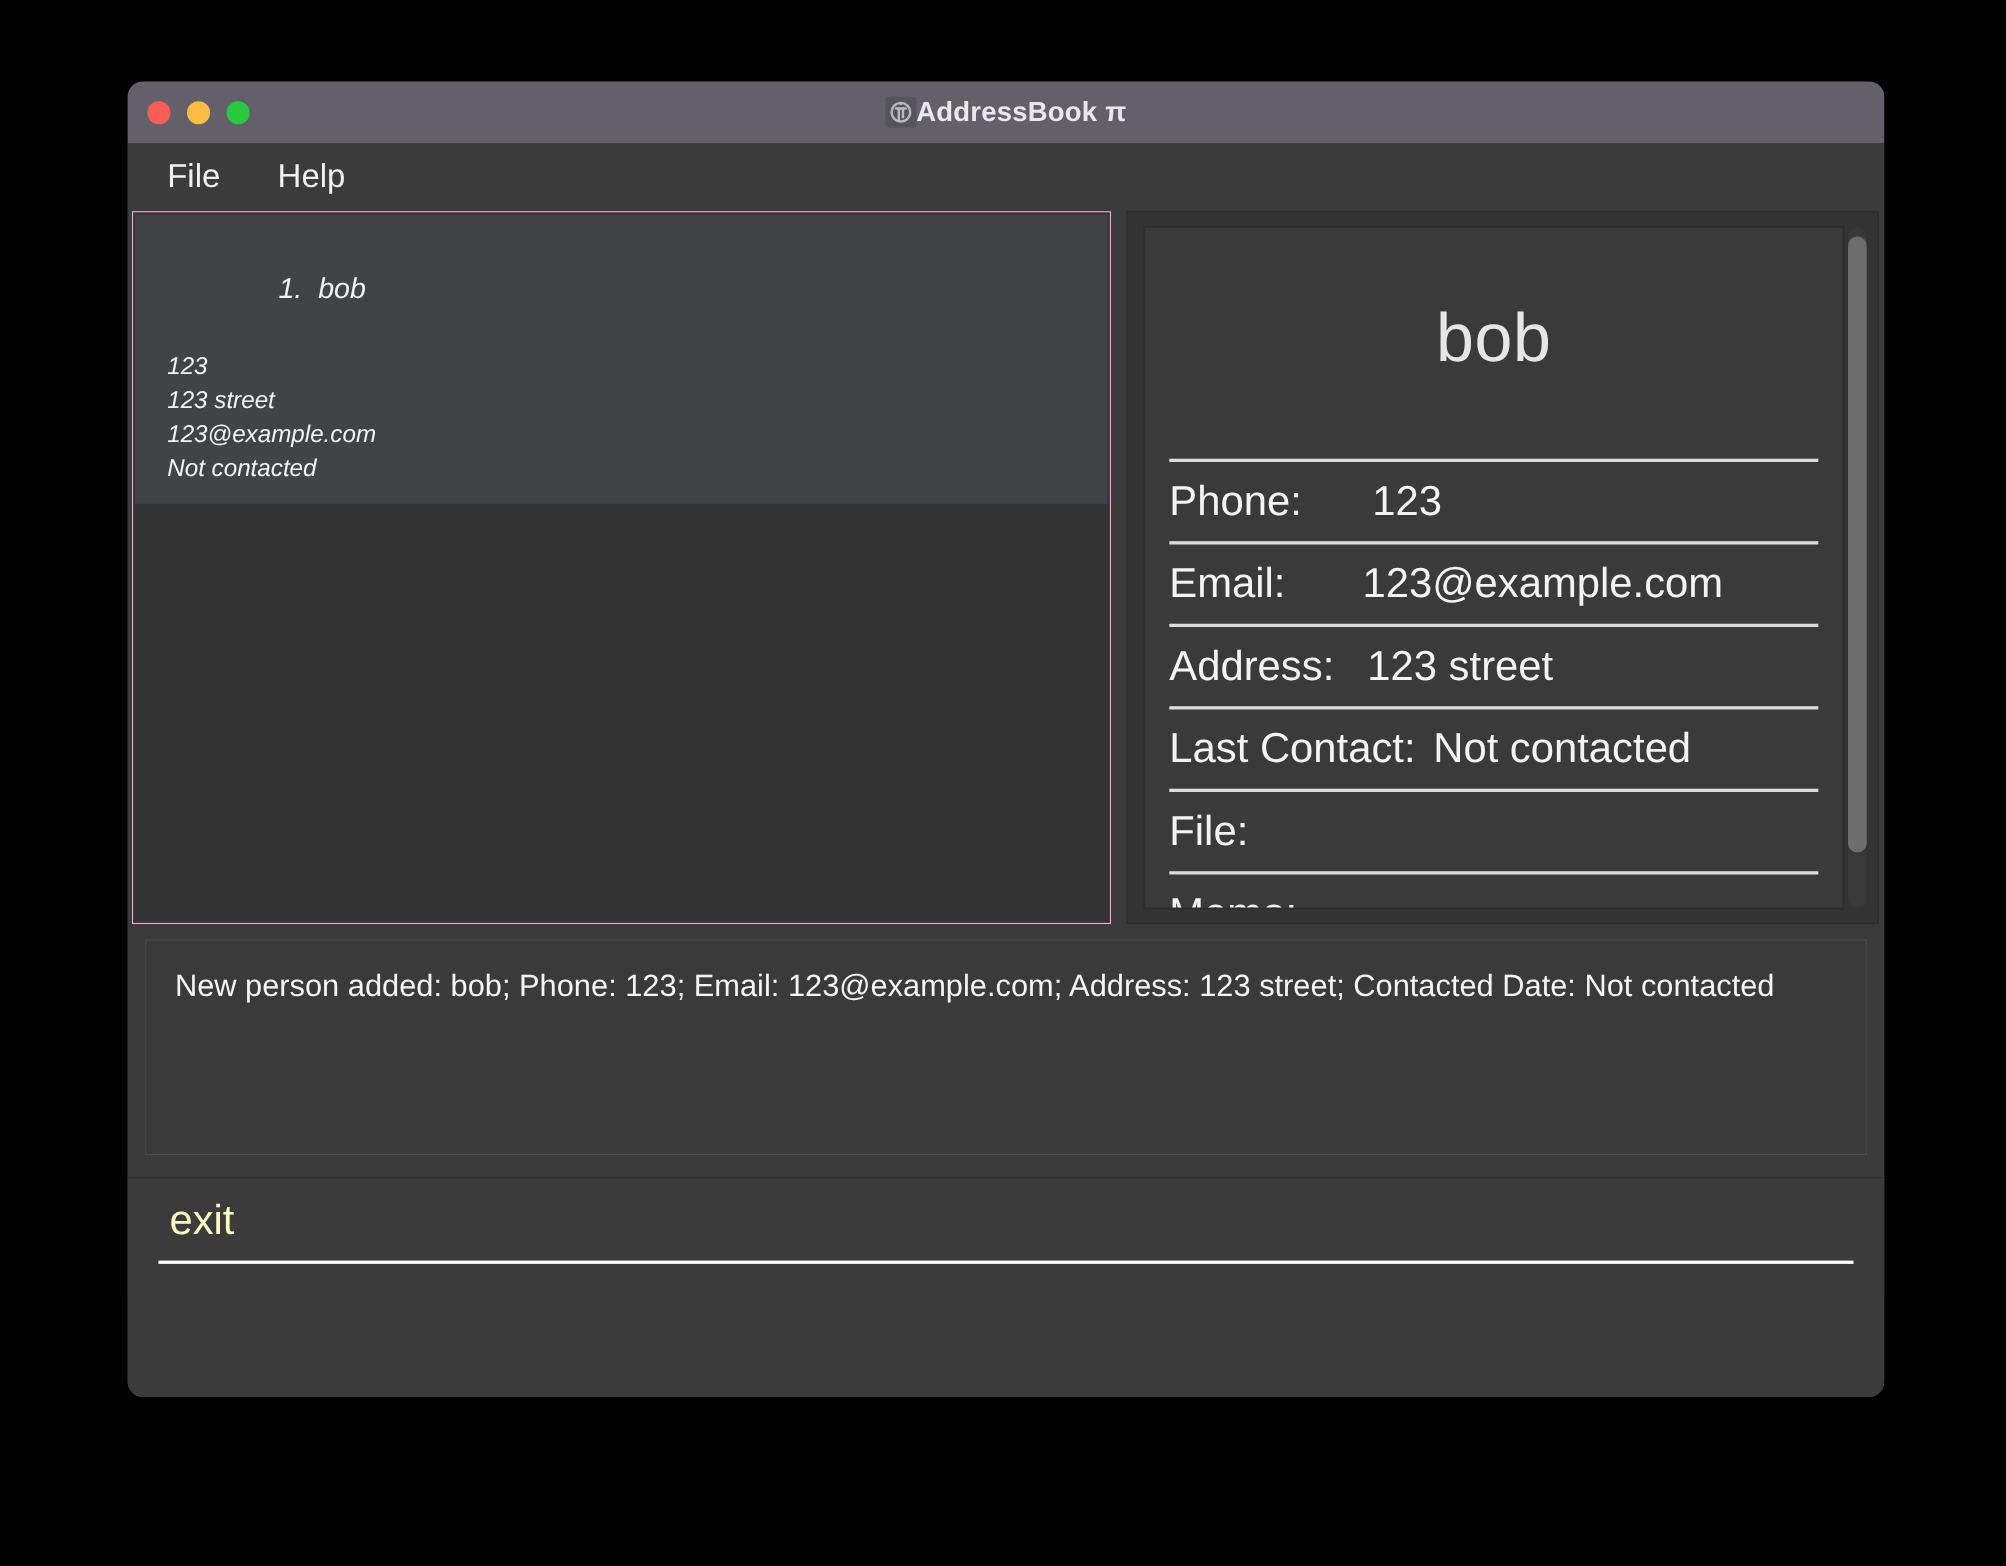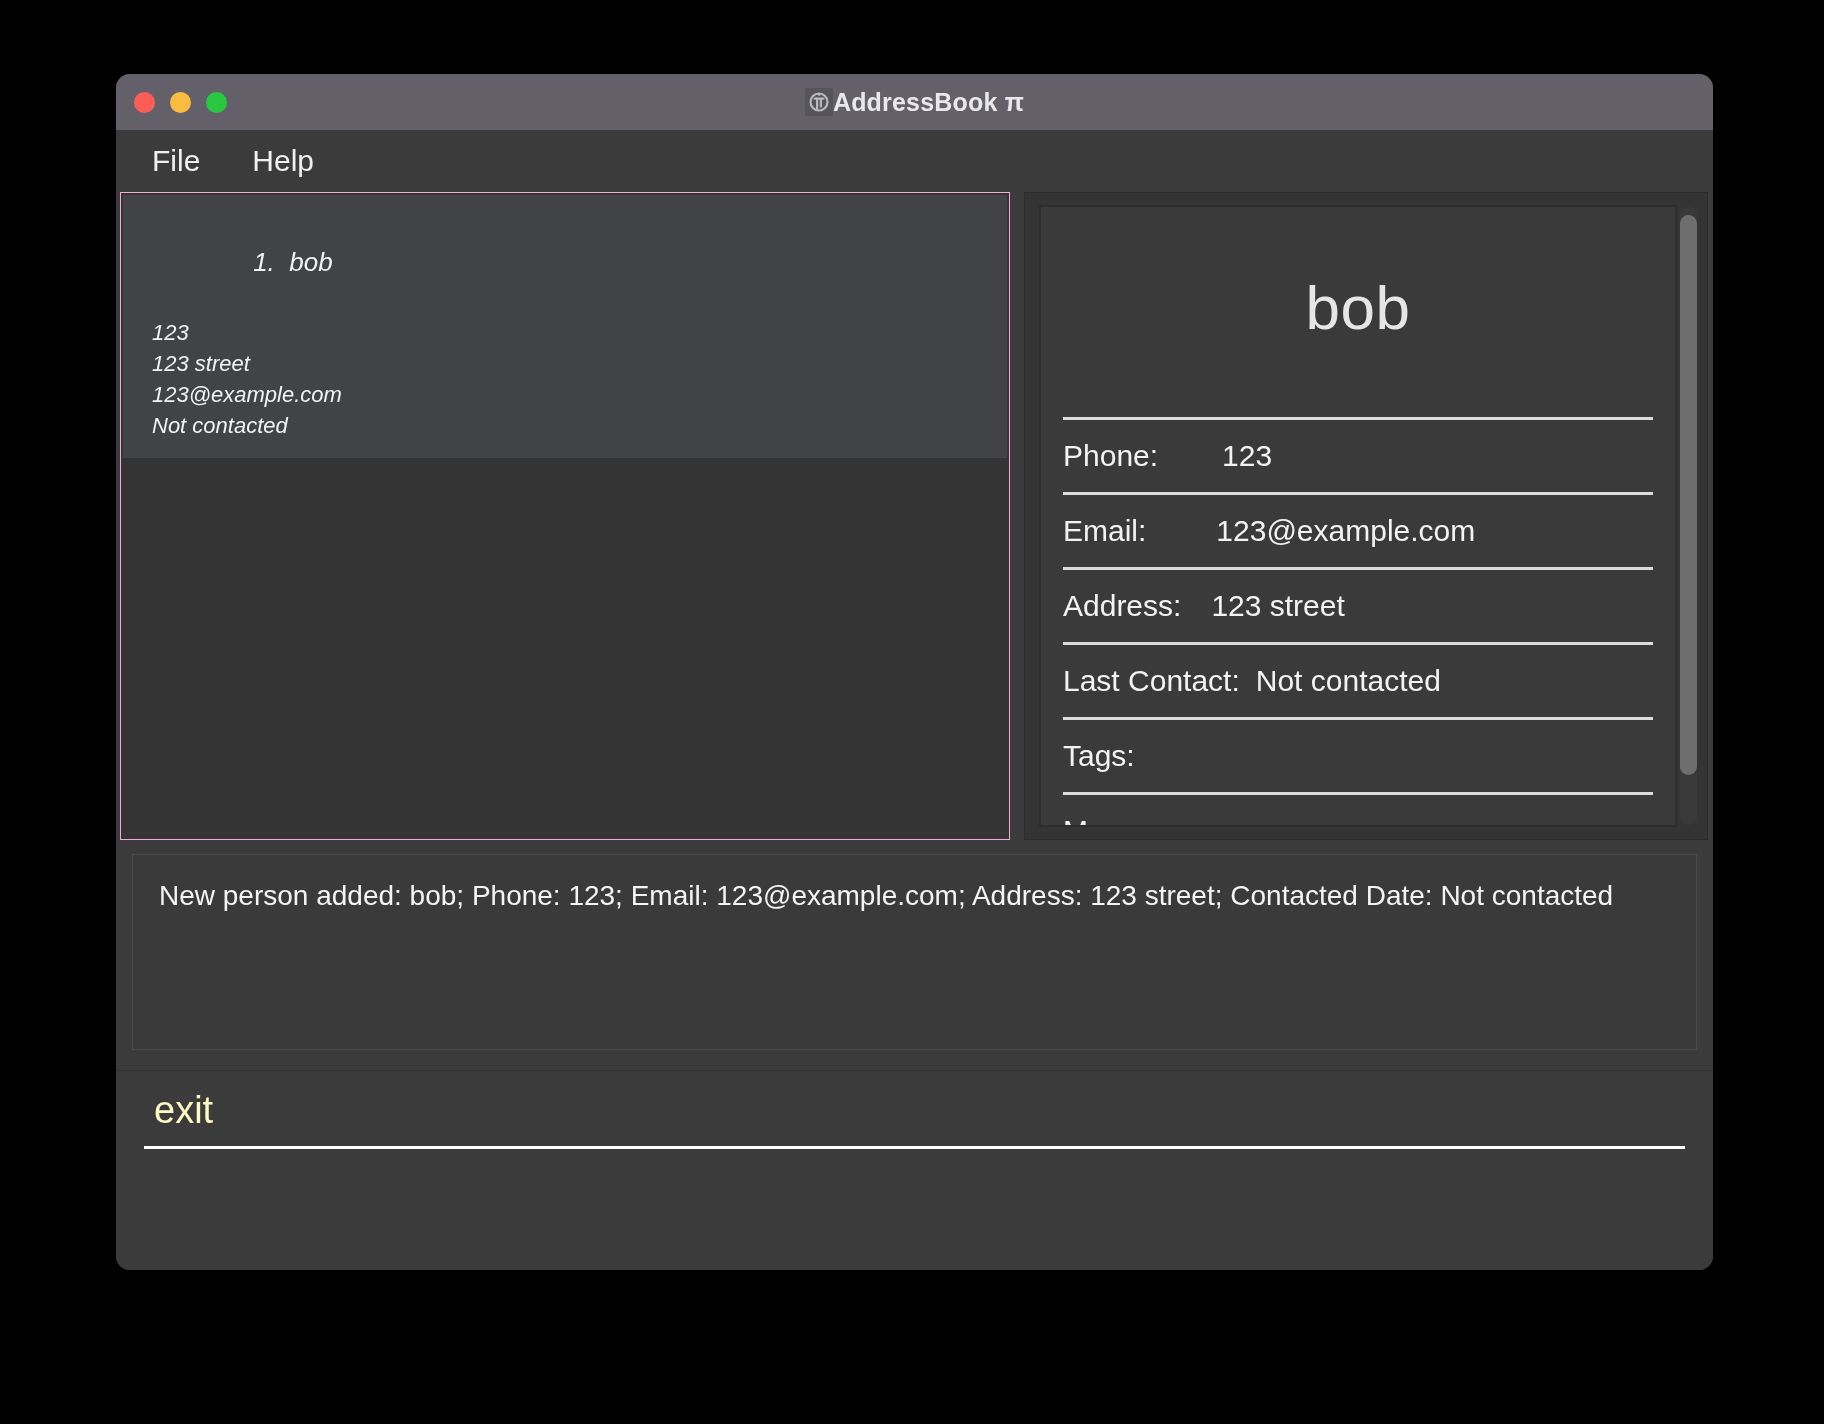--- a/index.html
+++ b/index.html
@@ -180,21 +180,21 @@
     padding-bottom: 78px;
     letter-spacing: 0.5px;
   }
 
   .field-row {
     border-top: 3px solid #dcdcdc;
     display: flex;
     align-items: center;
     height: 72px;
     color: #f3f3f3;
-    font-size: 30px;
+    font-size: 38px;
   }
   .field-label { white-space: pre; }
   .field-value { white-space: pre; }
 
   
   .scrollbar-track {
     position: absolute;
     right: 10px;
     top: 14px;
     bottom: 14px;
@@ -343,21 +343,21 @@
                 <span class="field-value">123 street</span>
               </div>
 
               <div class="field-row">
                 <span class="field-label">Last Contact:</span>
                 <span style="display:inline-block;width:16px"></span>
                 <span class="field-value">Not contacted</span>
               </div>
 
               <div class="field-row">
-                <span class="field-label">Tags:</span>
+                <span class="field-label">File:</span>
                 <span style="display:inline-block;width:30px"></span>
                 <span class="field-value"></span>
               </div>
 
               <div class="field-row">
                 <span class="field-label">Memo:</span>
                 <span style="display:inline-block;width:30px"></span>
                 <span class="field-value"></span>
               </div>
             </div>

